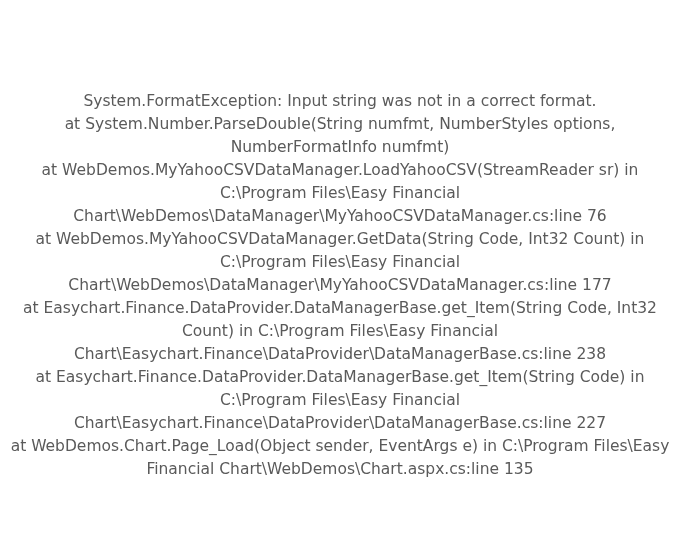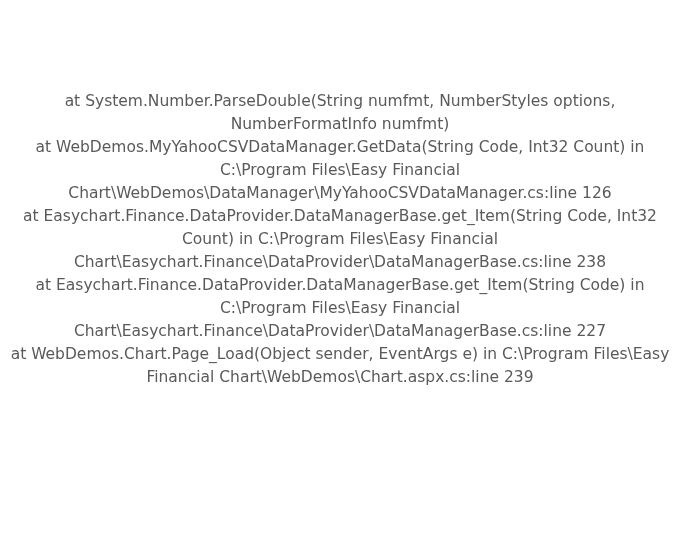--- a/index.html
+++ b/index.html
@@ -35,19 +35,21 @@
   .error-line {
     display: block;
     white-space: normal;
   }
 </style>
 </head>
 <body>
 
 <div class="page">
   <div class="error-block">
+    <span class="error-line">System.FormatException: Input string was not in a correct format.</span>
     <span class="error-line">at System.Number.ParseDouble(String numfmt, NumberStyles options, NumberFormatInfo numfmt)</span>
-    <span class="error-line">at WebDemos.MyYahooCSVDataManager.GetData(String Code, Int32 Count) in C:\Program Files\Easy Financial Chart\WebDemos\DataManager\MyYahooCSVDataManager.cs:line 126</span>
+    <span class="error-line">at WebDemos.MyYahooCSVDataManager.LoadYahooCSV(StreamReader sr) in C:\Program Files\Easy Financial Chart\WebDemos\DataManager\MyYahooCSVDataManager.cs:line 76</span>
+    <span class="error-line">at WebDemos.MyYahooCSVDataManager.GetData(String Code, Int32 Count) in C:\Program Files\Easy Financial Chart\WebDemos\DataManager\MyYahooCSVDataManager.cs:line 177</span>
     <span class="error-line">at Easychart.Finance.DataProvider.DataManagerBase.get_Item(String Code, Int32 Count) in C:\Program Files\Easy Financial Chart\Easychart.Finance\DataProvider\DataManagerBase.cs:line 238</span>
     <span class="error-line">at Easychart.Finance.DataProvider.DataManagerBase.get_Item(String Code) in C:\Program Files\Easy Financial Chart\Easychart.Finance\DataProvider\DataManagerBase.cs:line 227</span>
-    <span class="error-line">at WebDemos.Chart.Page_Load(Object sender, EventArgs e) in C:\Program Files\Easy Financial Chart\WebDemos\Chart.aspx.cs:line 239</span>
+    <span class="error-line">at WebDemos.Chart.Page_Load(Object sender, EventArgs e) in C:\Program Files\Easy Financial Chart\WebDemos\Chart.aspx.cs:line 135</span>
   </div>
 </div>
 
 </body></html>

